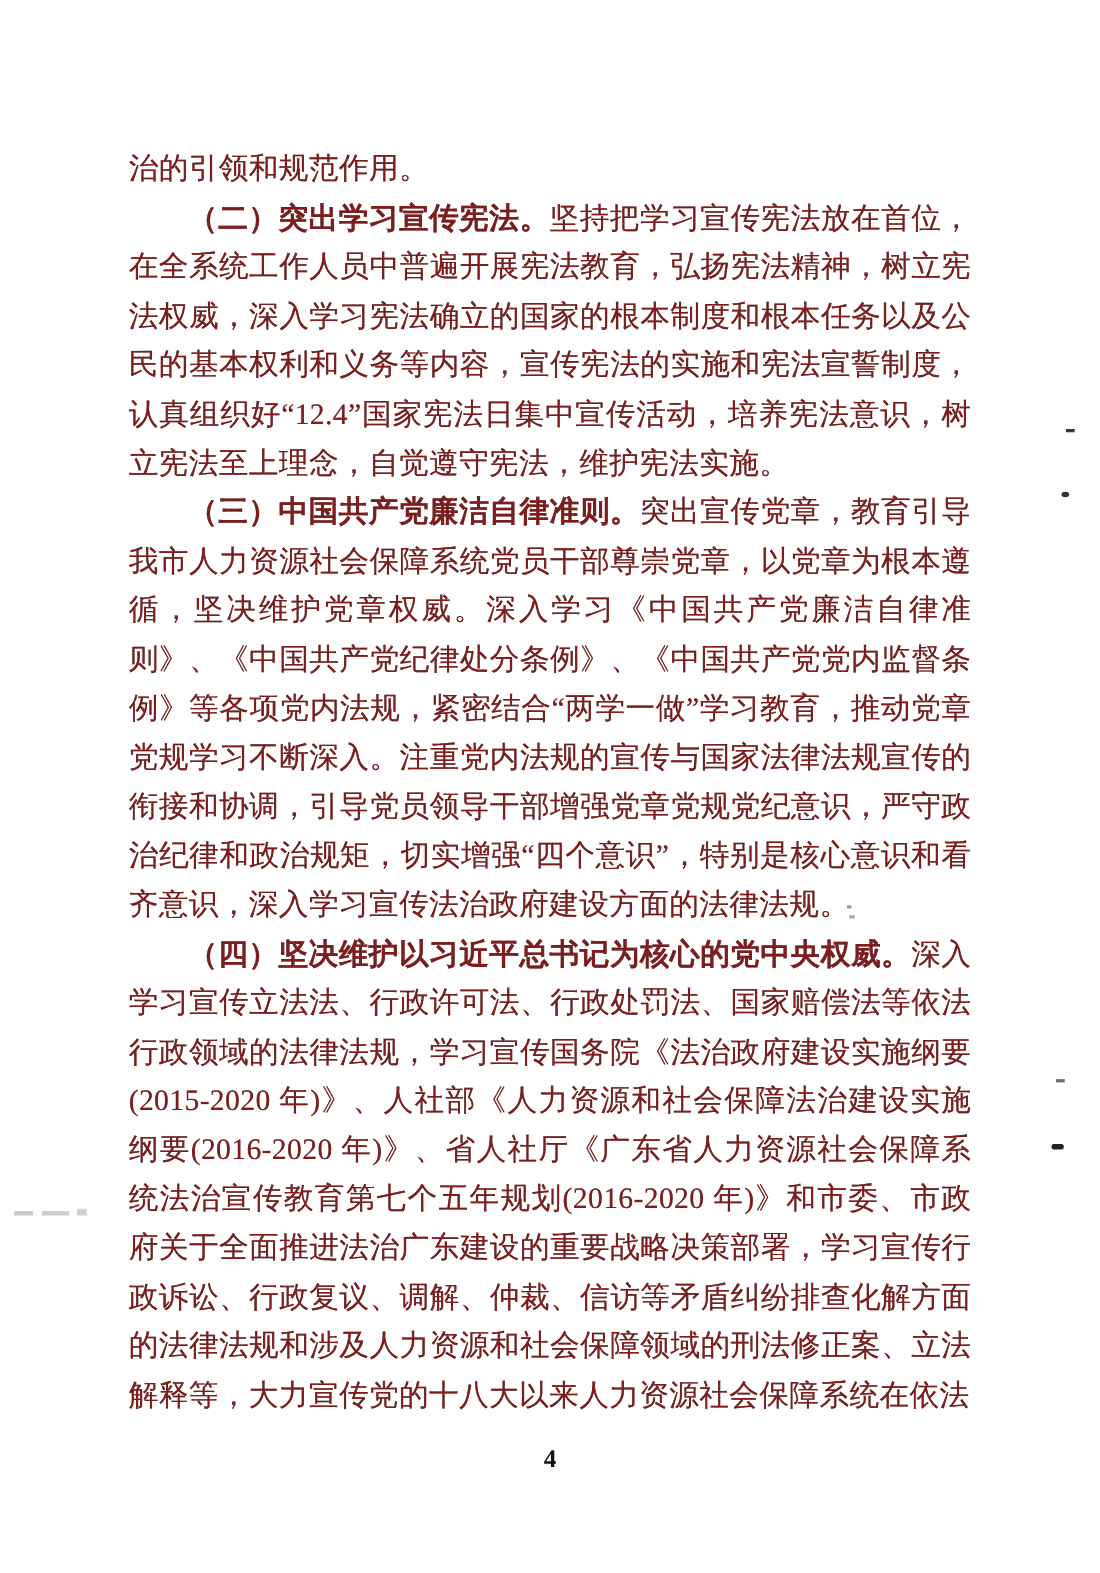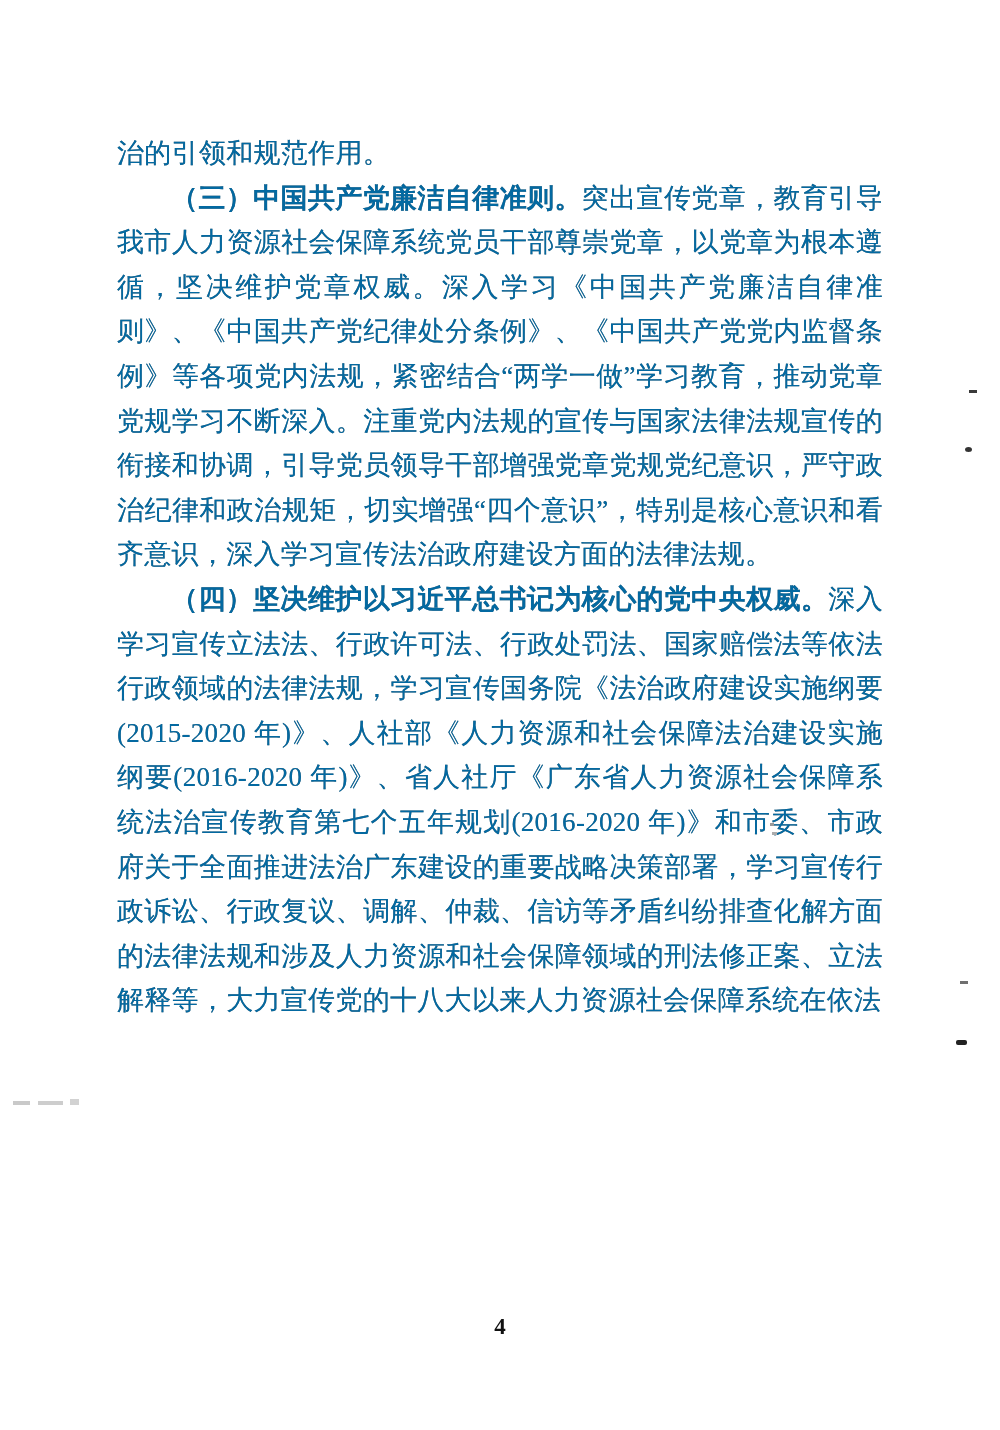--- a/index.html
+++ b/index.html
@@ -16,21 +16,21 @@
     height: 1430px;
     background: #ffffff;
   }
   .text-block {
     position: absolute;
     left: 117px;
     top: 131px;
     width: 766px;
     font-size: 27px;
     line-height: 44.6px;
-    color: #0369a1;
+    color: #7f1d1d;
     text-align: justify;
     letter-spacing: 0.3px;
   }
   .text-block p {
     text-indent: 2em;
     
     text-shadow: 0 0 0.4px rgba(0,0,0,0.55);
   }
   .text-block p.no-indent {
     text-indent: 0;
@@ -54,20 +54,21 @@
   }
 </style>
 </head>
 <body>
 
 <div class="page">
 
   <div class="text-block">
     <p class="no-indent"><b></b><span>治的引领和规范作用。</span></p>
 
+    <p><b>（二）突出学习宣传宪法。</b><span>坚持把学习宣传宪法放在首位，在全系统工作人员中普遍开展宪法教育，弘扬宪法精神，树立宪法权威，深入学习宪法确立的国家的根本制度和根本任务以及公民的基本权利和义务等内容，宣传宪法的实施和宪法宣誓制度，认真组织好“12.4”国家宪法日集中宣传活动，培养宪法意识，树立宪法至上理念，自觉遵守宪法，维护宪法实施。</span></p>
 
     <p><b>（三）中国共产党廉洁自律准则。</b><span>突出宣传党章，教育引导我市人力资源社会保障系统党员干部尊崇党章，以党章为根本遵循，坚决维护党章权威。深入学习《中国共产党廉洁自律准则》、《中国共产党纪律处分条例》、《中国共产党党内监督条例》等各项党内法规，紧密结合“两学一做”学习教育，推动党章党规学习不断深入。注重党内法规的宣传与国家法律法规宣传的衔接和协调，引导党员领导干部增强党章党规党纪意识，严守政治纪律和政治规矩，切实增强“四个意识”，特别是核心意识和看齐意识，深入学习宣传法治政府建设方面的法律法规。</span></p>
 
     <p><b>（四）坚决维护以习近平总书记为核心的党中央权威。</b><span>深入学习宣传立法法、行政许可法、行政处罚法、国家赔偿法等依法行政领域的法律法规，学习宣传国务院《法治政府建设实施纲要(2015-2020 年)》、人社部《人力资源和社会保障法治建设实施纲要(2016-2020 年)》、省人社厅《广东省人力资源社会保障系统法治宣传教育第七个五年规划(2016-2020 年)》和市委、市政府关于全面推进法治广东建设的重要战略决策部署，学习宣传行政诉讼、行政复议、调解、仲裁、信访等矛盾纠纷排查化解方面的法律法规和涉及人力资源和社会保障领域的刑法修正案、立法解释等，大力宣传党的十八大以来人力资源社会保障系统在依法</span></p>
   </div>
 
   <div class="page-number">4</div>
 
   <div class="speck" style="left:969px;top:390px;width:8px;height:3px;background:#3a3a3a;"></div>
   <div class="speck" style="left:965px;top:447px;width:7px;height:5px;background:#333333;border-radius:50%;"></div>

